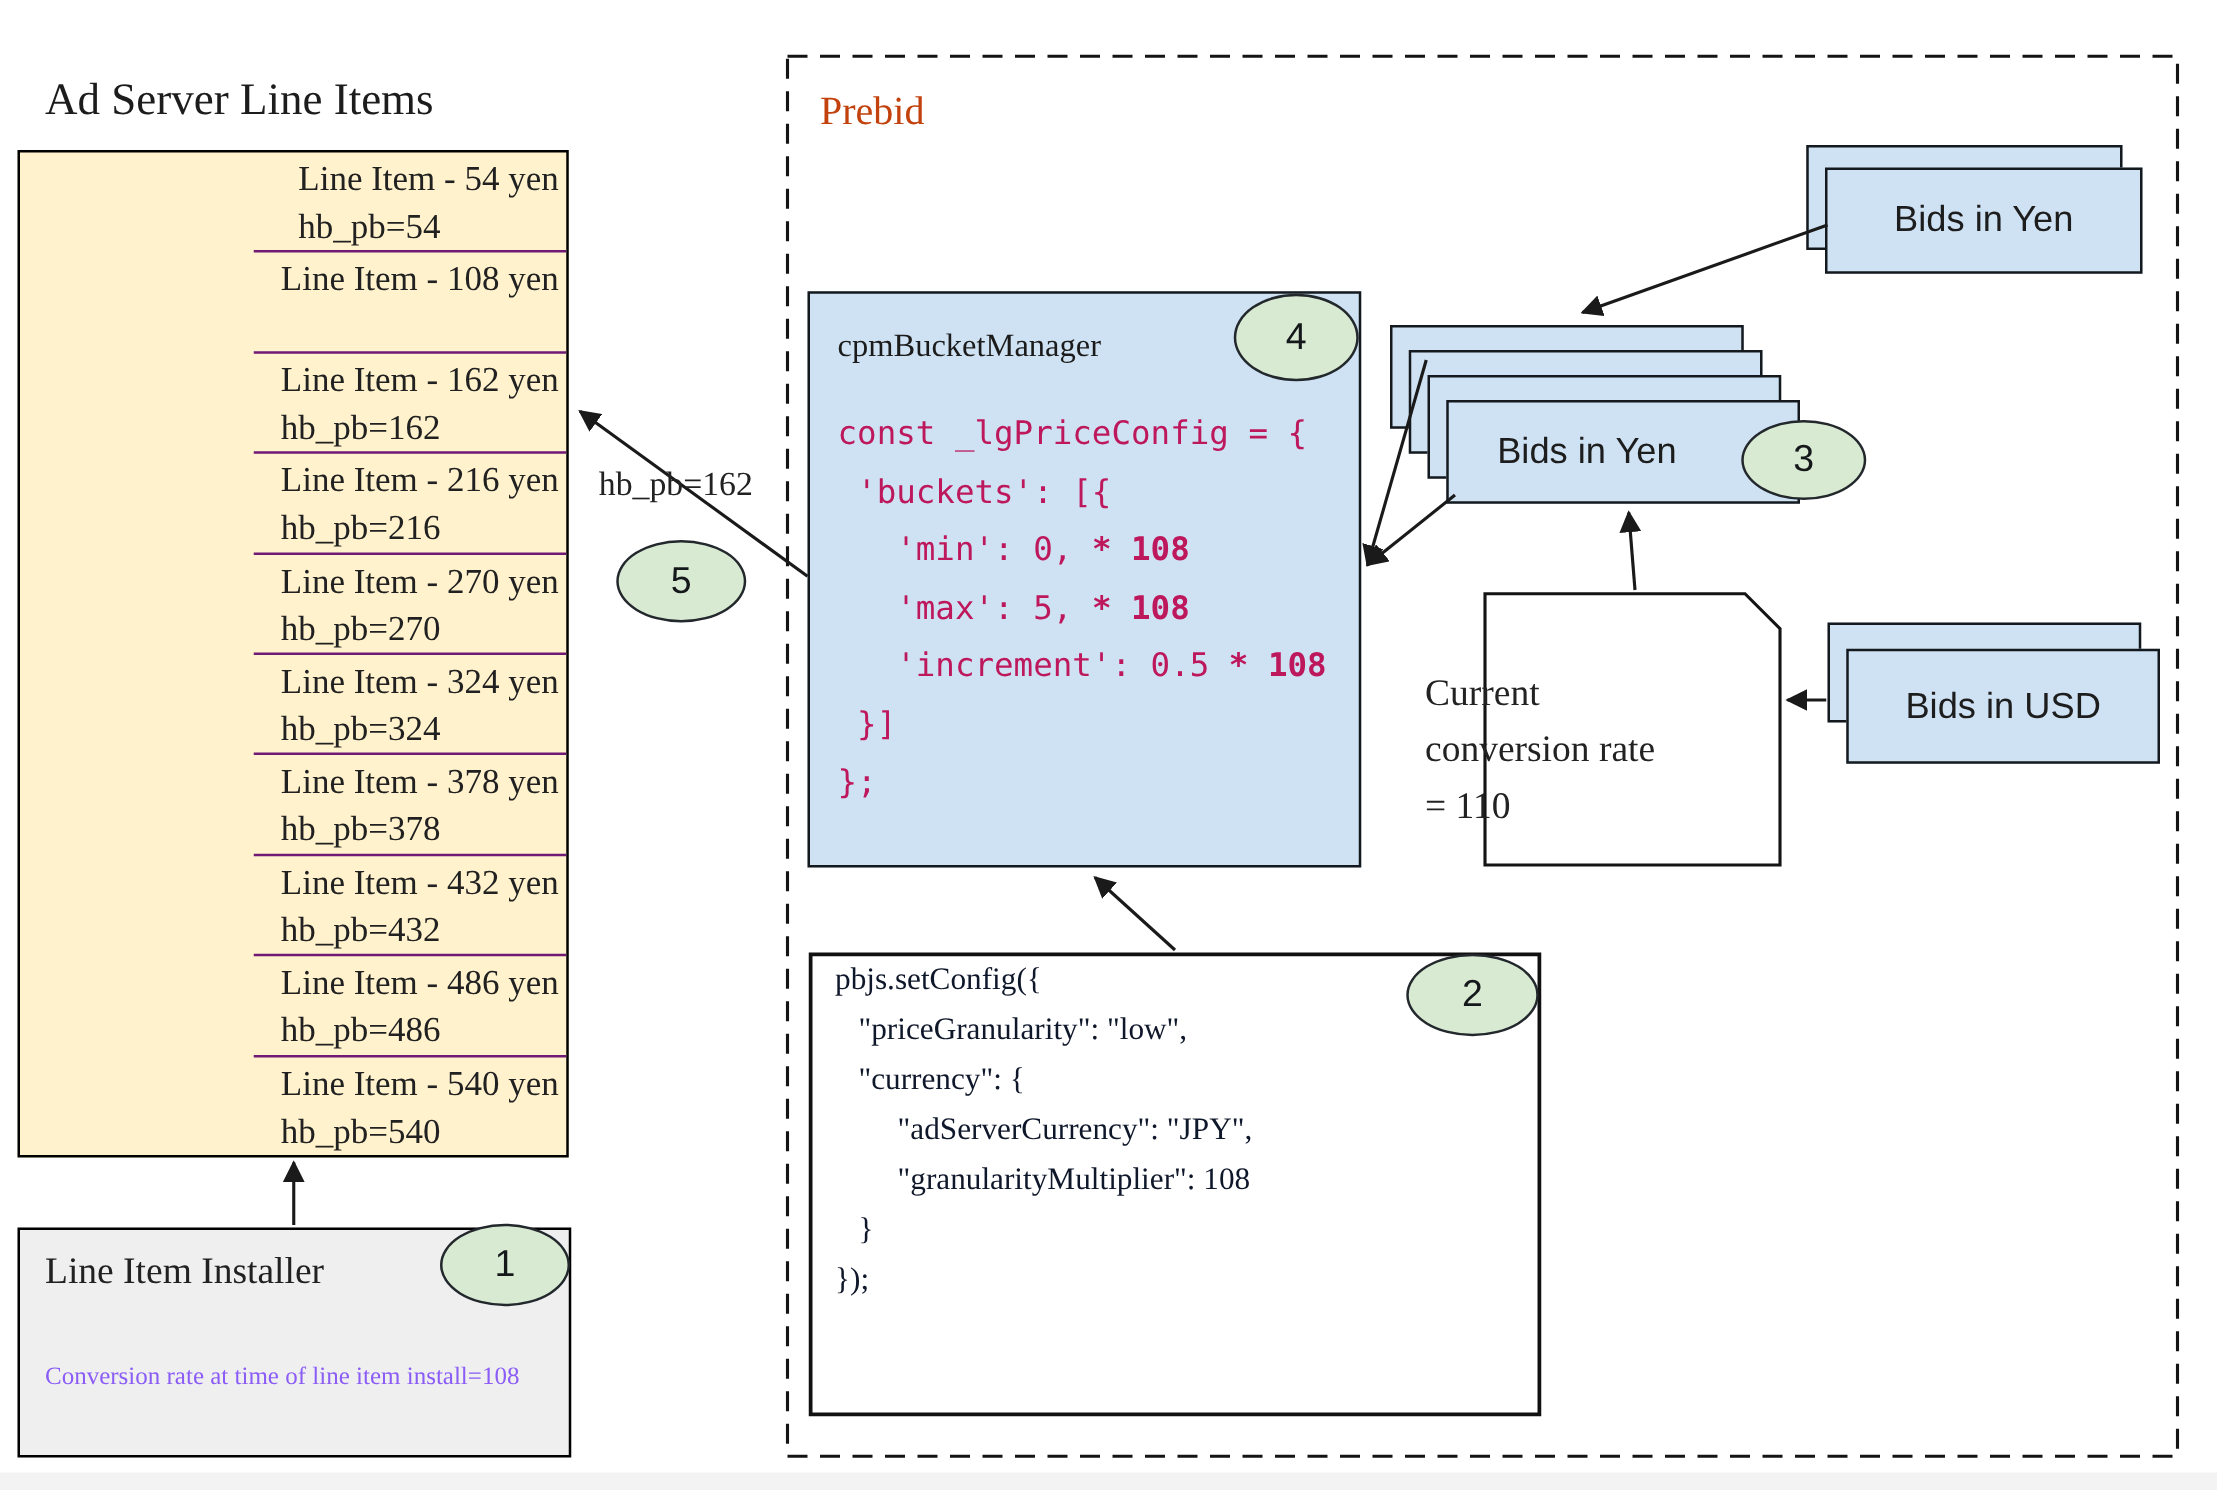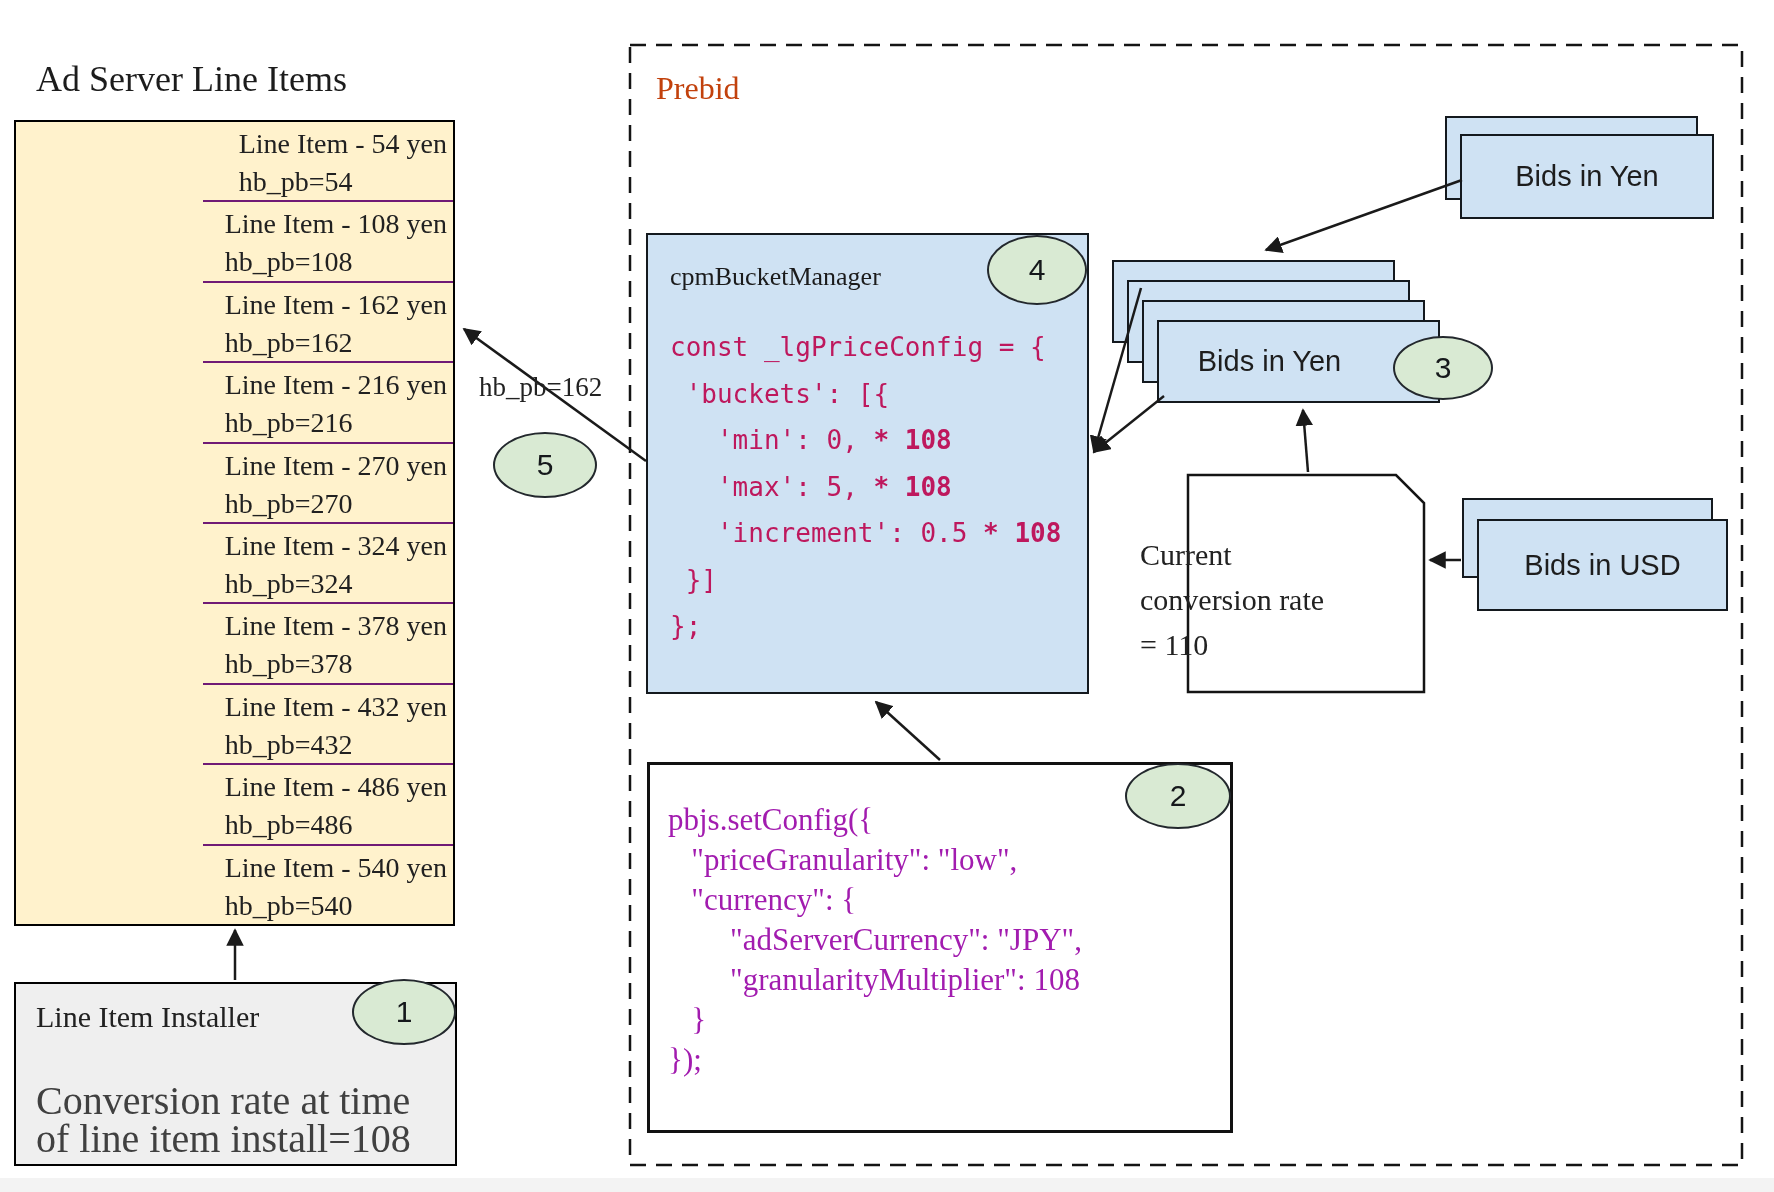--- a/index.html
+++ b/index.html
@@ -22,40 +22,40 @@
   .li-row { flex:1; border-top:2px solid #701a75; padding:3px 6px 0 22px;
             font-size:28px; line-height:38px; color:#212121; overflow:hidden; }
   .li-row:first-child { border-top:none; }
 
   
   #installer {
     left:14px; top:982px; width:443px; height:184px; box-sizing:border-box;
     background:var(--installer-gray); border:2.5px solid #000; z-index:2;
   }
   #installer-title { left:36px; top:1000px; font-size:30px; color:#212121; z-index:3; }
-  #installer-note  { left:36px; top:1082px; width:400px; font-size:40px; line-height:38px; color:#404040; z-index:3; }
+  #installer-note  { left:36px; top:1082px; width:400px; font-size:20px; line-height:38px; color:#8b5cf6; z-index:3; }
 
   
   #bucket-box {
     left:646px; top:233px; width:443px; height:461px; box-sizing:border-box;
     background:var(--card-blue); border:2.5px solid #14191e; z-index:2;
   }
   #bucket-title { left:670px; top:262px; font-size:26px; color:#1b1b1b; z-index:3; }
   #cpm-code { left:670px; top:324px; z-index:3;
               font-family:"DejaVu Sans Mono", monospace; font-size:26px; color:#be185d; }
   #cpm-code .cline { height:46.5px; line-height:46.5px; white-space:pre; }
   #cpm-code b { font-weight:700; }
 
   
   #pbjs-box {
     left:647px; top:762px; width:586px; height:371px; box-sizing:border-box;
     background:#ffffff; border:3.5px solid #111; z-index:2;
   }
-  #pbjs-code { left:668px; top:800px; z-index:3; font-size:31px; line-height:40px;
-               color:#a21caf; white-space:pre; }
+  #pbjs-code { left:668px; top:764px; z-index:3; font-size:25px; line-height:40px;
+               color:#0f172a; white-space:pre; }
 
   
   .card { position:absolute; background:var(--card-blue);
           border:2.5px solid #14191e; box-sizing:border-box; z-index:2; }
   .card-label { position:absolute; inset:0; display:flex; align-items:center;
                 justify-content:center; font-size:29px; color:#1d1d1d; }
 
   
   #conv-note-text { left:1140px; top:532px; width:195px; font-size:30px;
                     line-height:45px; color:#222; z-index:6; }
@@ -83,21 +83,20 @@
 
   <div id="ad-server-title" class="abs">Ad Server Line Items</div>
 
   <div id="line-items" class="abs">
       <div class="li-row">
         <div>Line Item - 54 yen</div>
         <div>hb_pb=54</div>
       </div>
       <div class="li-row">
         <div>Line Item - 108 yen</div>
-        <div>hb_pb=108</div>
       </div>
       <div class="li-row">
         <div>Line Item - 162 yen</div>
         <div>hb_pb=162</div>
       </div>
       <div class="li-row">
         <div>Line Item - 216 yen</div>
         <div>hb_pb=216</div>
       </div>
       <div class="li-row">

